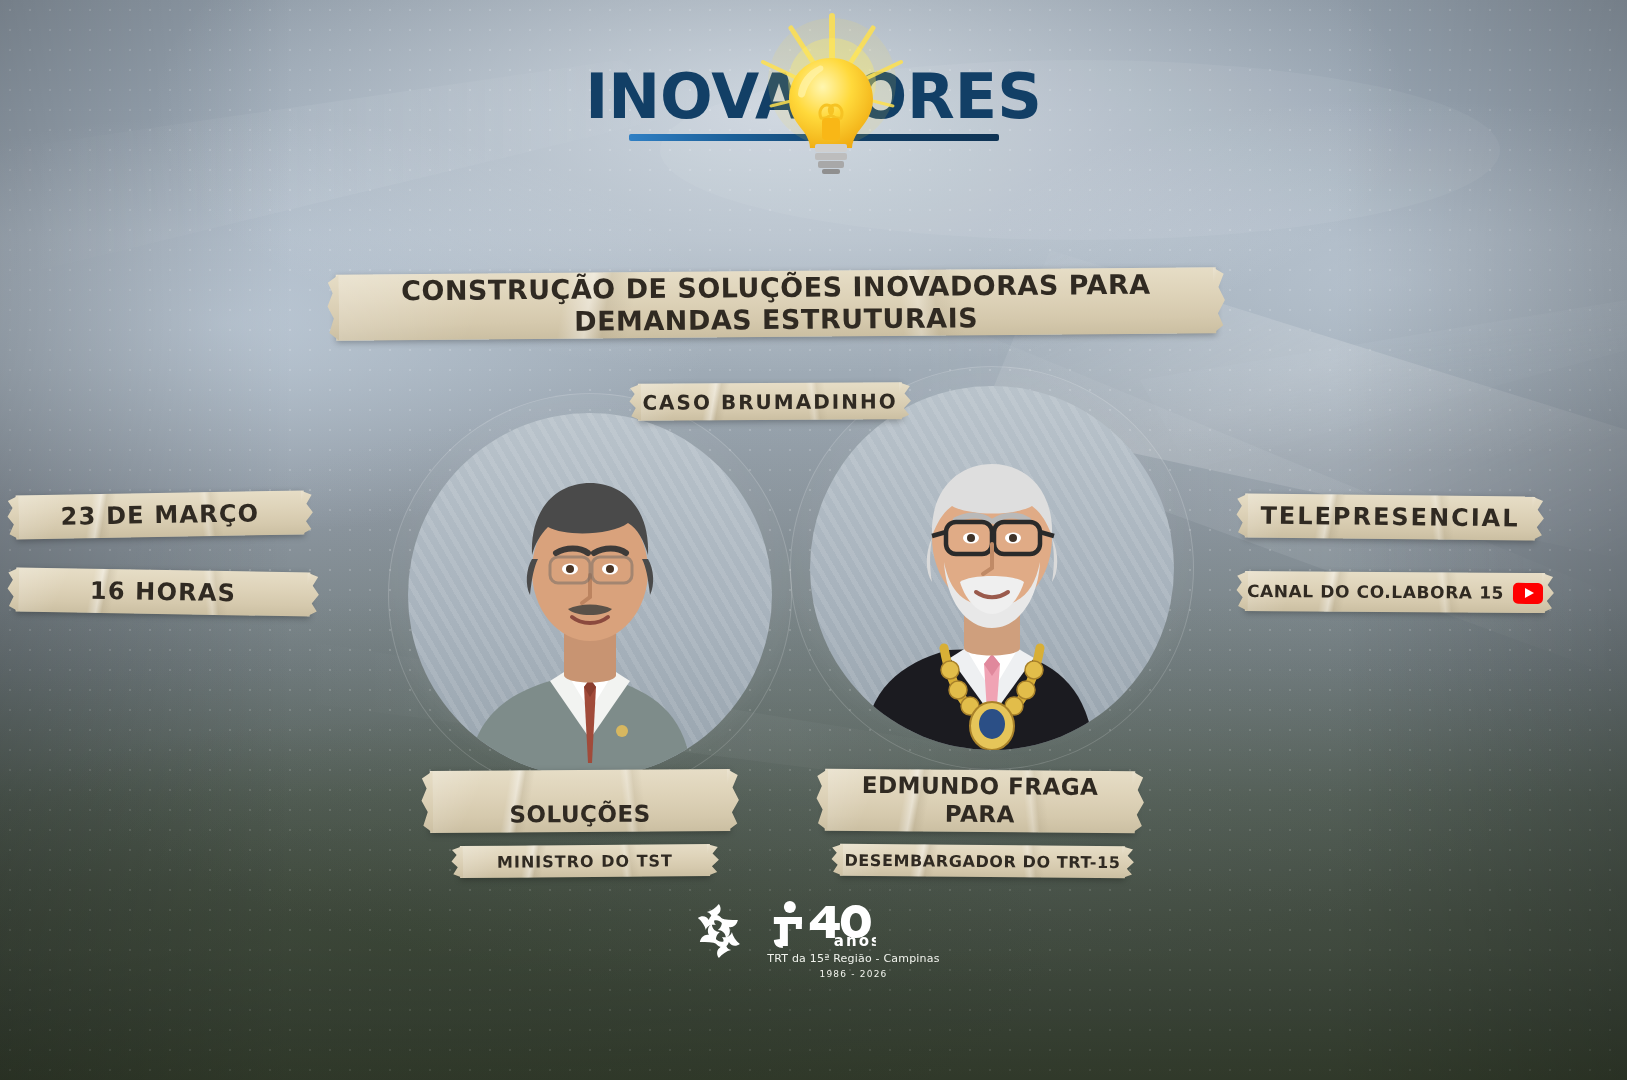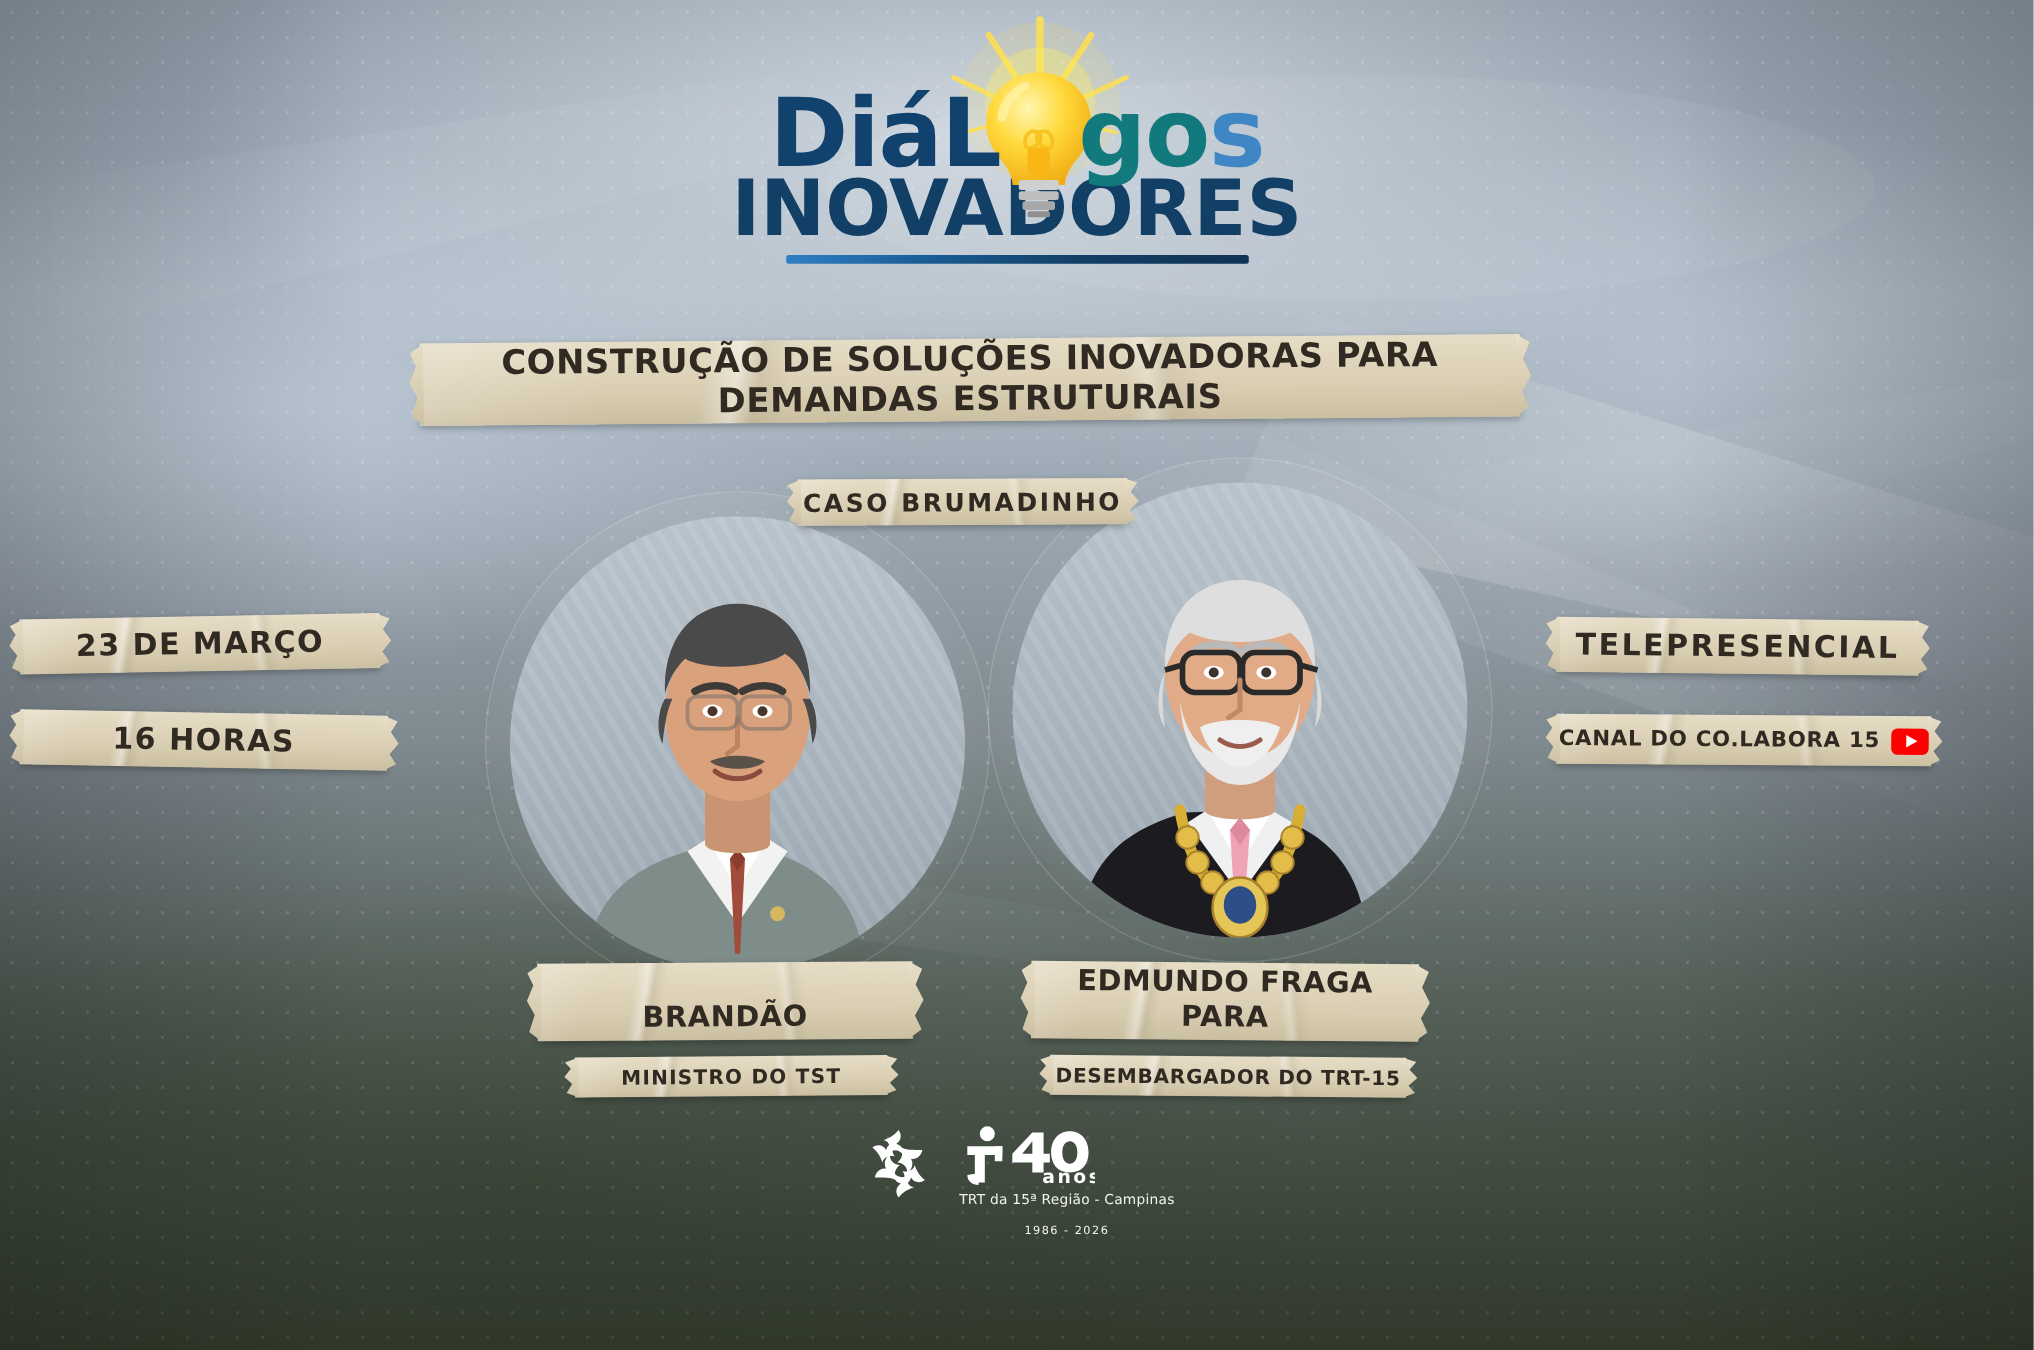--- a/index.html
+++ b/index.html
@@ -276,21 +276,21 @@
     align-items: flex-start;
     gap: 18px;
   }
   #footer-text {
     text-align: center;
     color: #f2f4ee;
     font-family: "DejaVu Sans", sans-serif;
     font-weight: normal;
   }
   #footer-line1 { font-size: 11px; letter-spacing: .2px; }
-  #footer-line2 { font-size: 9px; letter-spacing: 1.2px; margin-top: 14px; }
+  #footer-line2 { font-size: 9px; letter-spacing: 1.2px; margin-top: 4px; }
 
   .yt-badge {
     position: relative; z-index: 2;
     width: 30px; height: 21px;
     background: #ff0000;
     border-radius: 5px;
     display: inline-flex;
     align-items: center;
     justify-content: center;
     flex: 0 0 auto;
@@ -365,23 +365,20 @@
       <path d="M56 12c-24 0-42 18-42 41 0 16 9 25 15 33 4 6 6 11 6 16h42c0-5 2-10 6-16 6-8 15-17 15-33 0-23-18-41-42-41z" fill="url(#glassG)"></path>
       <path d="M44 20c-12 5-20 16-21 28 0 4 5 5 7 1 3-11 9-19 17-24 3-2 1-7-3-5z" fill="#fff3a8" opacity=".75"></path>
       <path d="M46 72c-3-7 1-13 6-13 4 0 7 3 5 8-2 4-7 6-11 5zm20 0c3-7-1-13-6-13-4 0-7 3-5 8 2 4 7 6 11 5z" fill="none" stroke="#f6c324" stroke-width="3"></path>
       <rect x="47" y="72" width="18" height="22" rx="4" fill="#f9b716"></rect>
       <rect x="40" y="98" width="32" height="8" rx="2" fill="#cfcfcf"></rect>
       <rect x="40" y="107" width="32" height="7" rx="2" fill="#bdbdbd"></rect>
       <rect x="43" y="115" width="26" height="7" rx="2" fill="#a8a8a8"></rect>
       <rect x="47" y="123" width="18" height="5" rx="2" fill="#8f8f8f"></rect>
     </svg>
 
-    <div id="logo-line1">
-      <span>Di</span><span>á</span><span>L</span><span class="o-slot"></span><span class="g-teal">g</span><span class="g-teal">o</span><span class="s-blue">s</span>
-    </div>
 
     <div id="logo-line2">INOVADORES</div>
     <div id="logo-underline"></div>
   </div>
 
   <div class="tape" id="tape-title">
     <span class="wrinkle"></span>
     <span class="txt">
       <span>CONSTRUÇÃO DE SOLUÇÕES INOVADORAS PARA</span><br>
       <span>DEMANDAS ESTRUTURAIS</span>
@@ -518,21 +515,21 @@
     <span class="txt">CANAL DO CO.LABORA 15</span>
     <span class="yt-badge">
       <span class="tri"></span>
     </span>
   </div>
 
   <div class="tape" id="tape-name-left">
     <span class="wrinkle"></span>
     <span class="txt">
       <br>
-      <span>BRANDÃO</span>
+      <span>SOLUÇÕES</span>
     </span>
   </div>
 
   <div class="tape" id="tape-name-right">
     <span class="wrinkle"></span>
     <span class="txt">
       <span>EDMUNDO FRAGA</span><br>
       <span>PARA</span>
     </span>
   </div>

